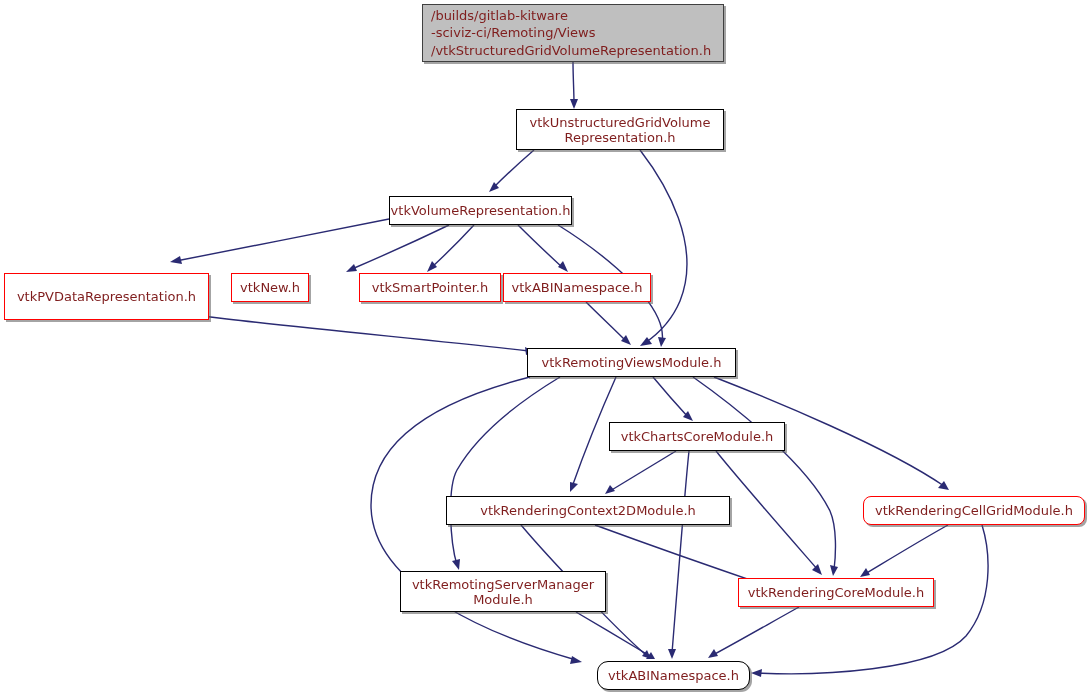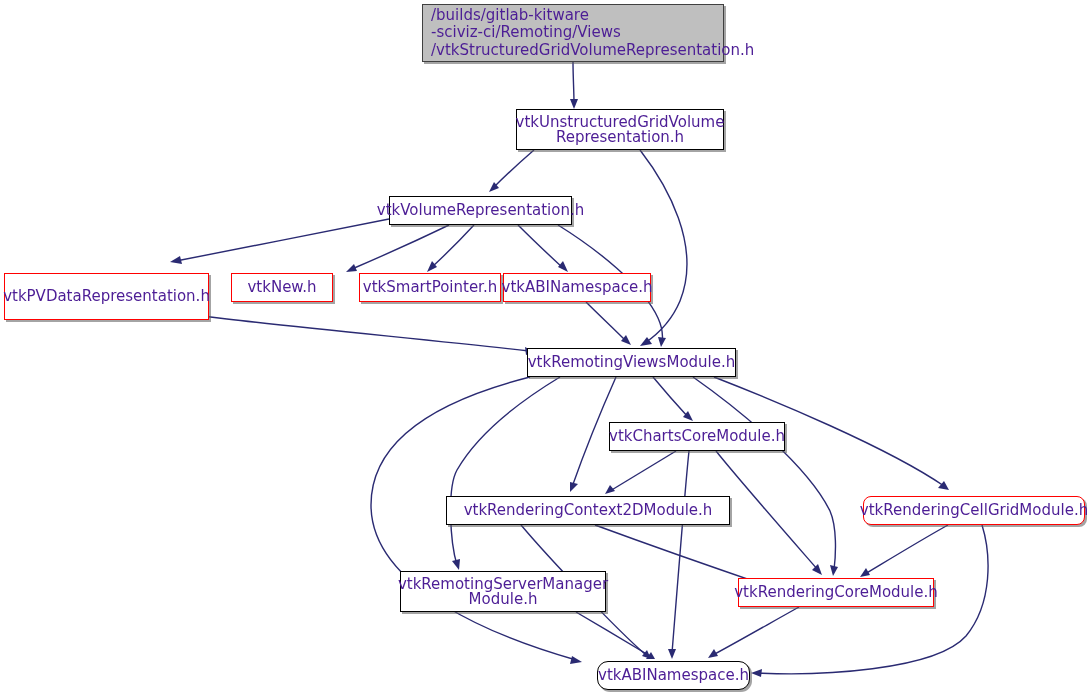--- a/index.html
+++ b/index.html
@@ -36,22 +36,22 @@
   }
   .gnode {
     position: absolute;
     box-sizing: border-box;
     display: flex;
     align-items: center;
     justify-content: center;
     text-align: center;
     background: #ffffff;
     border: 1px solid #000000;
-    color: #4c1d95;
-    font-size: 15px;
+    color: #7f1d1d;
+    font-size: 13px;
     line-height: 15px;
     letter-spacing: 0px;
     white-space: pre-line;
     padding: 0 6px;
     z-index: 5;
   }
   .gnode.red {
     border: 1.6px solid #ff0000;
   }
   .gnode.root {
@@ -125,21 +125,21 @@
     </svg>
 
   <div id="node-layer">
       <div class="gnode shadow root" style="left: 422px; top: 4px; width: 302px; height: 58px;">/builds/gitlab-kitware
 -sciviz-ci/Remoting/Views
 /vtkStructuredGridVolumeRepresentation.h</div>
       <div class="gnode shadow" style="left: 470px; top: 109px; width: 208px; height: 41px; margin-left: 46px;">vtkUnstructuredGridVolume
 Representation.h</div>
       <div class="gnode shadow" style="left: 389px; top: 196px; width: 183px; height: 29px;">vtkVolumeRepresentation.h</div>
       <div class="gnode shadow red" style="left: 4px; top: 273px; width: 205px; height: 47px;">vtkPVDataRepresentation.h</div>
-      <div class="gnode shadow red" style="left: 231px; top: 273px; width: 102px; height: 29px;">vtkNew.h</div>
+      <div class="gnode shadow red" style="left: 231px; top: 273px; width: 78px; height: 29px;">vtkNew.h</div>
       <div class="gnode shadow red" style="left: 339px; top: 273px; width: 142px; height: 29px; margin-left: 20px;">vtkSmartPointer.h</div>
       <div class="gnode shadow red" style="left: 503px; top: 273px; width: 148px; height: 29px;">vtkABINamespace.h</div>
       <div class="gnode shadow" style="left: 527px; top: 348px; width: 209px; height: 29px;">vtkRemotingViewsModule.h</div>
       <div class="gnode shadow" style="left: 609px; top: 422px; width: 176px; height: 29px;">vtkChartsCoreModule.h</div>
       <div class="gnode shadow" style="left: 446px; top: 496px; width: 284px; height: 29px; text-align: center;">vtkRenderingContext2DModule.h</div>
       <div class="gnode shadow red" style="left: 863px; top: 496px; width: 222px; height: 29px; border-radius: 8px;">vtkRenderingCellGridModule.h</div>
       <div class="gnode shadow" style="left: 400px; top: 571px; width: 206px; height: 41px;">vtkRemotingServerManager
 Module.h</div>
       <div class="gnode shadow red" style="left: 738px; top: 578px; width: 196px; height: 29px;">vtkRenderingCoreModule.h</div>
       <div class="gnode shadow" style="left: 597px; top: 661px; width: 153px; height: 29px; border-radius: 11px;">vtkABINamespace.h</div>

